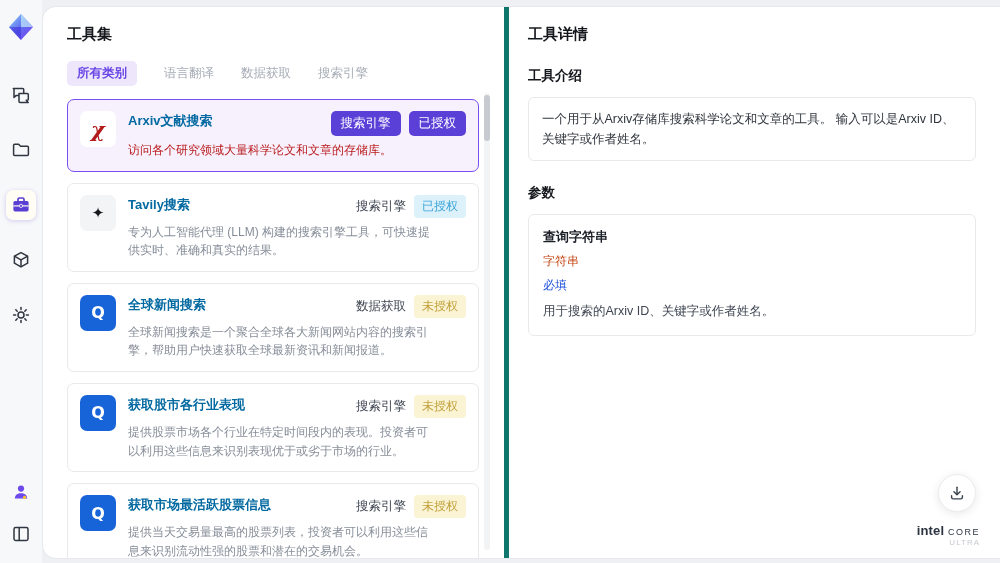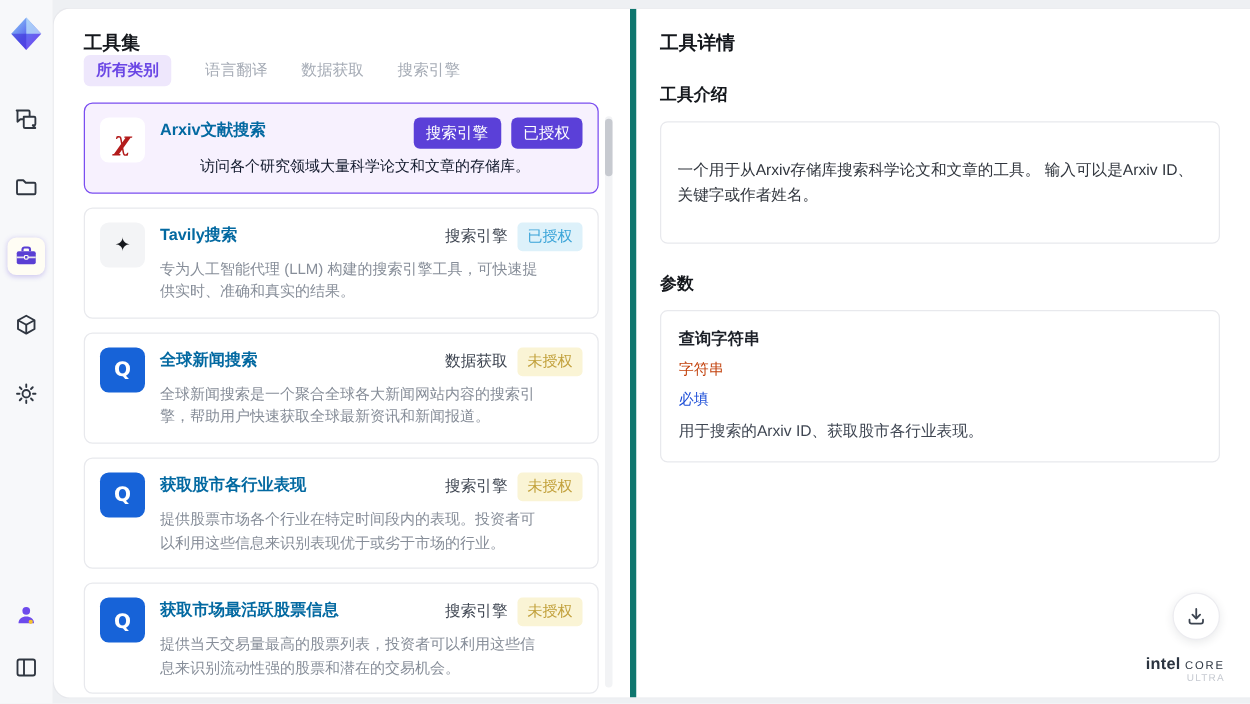--- a/index.html
+++ b/index.html
@@ -19,21 +19,21 @@
   .rail-btn.active { background:#fffdf4; box-shadow:0 1px 4px rgba(90,63,212,.25); }
   .rail-spacer { flex:1; }
   .rail-bottom { display:flex; flex-direction:column; gap:12px; align-items:center; margin-bottom:14px; }
   
   .main { position:absolute; left:42px; top:6px; right:0; bottom:4px; background:#fff;
     border:1px solid #e7e8ec; border-right:none; border-radius:14px 0 0 14px; overflow:hidden; }
   
   .left-pane { position:absolute; left:0; top:0; width:461px; height:100%;
     padding:18px 0 0 24px; overflow:hidden; }
   .pane-title { font-size:15px; font-weight:700; color:#14171c; }
-  .tabs { display:flex; gap:27px; align-items:center; font-size:12.5px; }
+  .tabs { margin-top:17px; display:flex; gap:27px; align-items:center; font-size:12.5px; }
   .tab { color:#a6acb6; cursor:pointer; white-space:nowrap; }
   .tab.active { background:#eee7fc; color:#6a46e5; padding:4px 10px; border-radius:5px; font-weight:700; }
   .cards { margin-top:13px; width:412px; display:flex; flex-direction:column; gap:11px; }
   .card { border:1px solid #e8e9ed; border-radius:7px; padding:11px 12px; display:flex; gap:12px;
     background:#fff; cursor:pointer; }
   .card.selected { border:1.5px solid #7a4df0; background:#f7f1fe; }
   .card-icon { width:36px; height:36px; border-radius:7px; flex:none;
     display:flex; align-items:center; justify-content:center; }
   .icon-arxiv { background:#ffffff; font-family:"DejaVu Serif","Liberation Serif",serif;
     font-style:italic; font-size:21px; color:#b31b1b; font-weight:700; }
@@ -44,32 +44,32 @@
   .row1 { display:flex; justify-content:space-between; align-items:flex-start; }
   .card-title { font-size:13px; font-weight:700; color:#0369a1; padding-top:1px; }
   .badges { display:flex; gap:8px; align-items:center; flex:none; }
   .cat-text { font-size:12.5px; color:#3f4652; }
   .pill { font-size:12px; padding:3px 8px; border-radius:4px; white-space:nowrap; }
   .pill.blue { background:#ddf1fa; color:#3ba4d8; }
   .pill.yellow { background:#faf4d5; color:#c2a13c; }
   .btn-solid { background:#5b40d8; color:#fff; font-size:12.5px; padding:4px 10px;
     border-radius:5px; white-space:nowrap; cursor:pointer; }
   .card-desc { margin-top:5px; font-size:12px; color:#878e99; line-height:1.55; padding-right:34px; }
-  .card.selected .card-desc { color:#0f172a; padding-right:0;margin-left:32px; }
+  .card.selected .card-desc { color:#b91c1c; padding-right:0; }
   
   .scroll-track { position:absolute; left:441px; top:86px; bottom:8px; width:6px;
     background:#f2f3f5; border-radius:3px; }
   .scroll-thumb { position:absolute; top:2px; left:0; width:6px; height:46px;
     background:#c7cad0; border-radius:3px; cursor:pointer; }
   
   .right-pane { position:absolute; left:461px; top:0; right:0; height:100%;
     border-left:5px solid #0f766e; padding:18px 24px 0 19px; }
   .section-h { font-size:13.5px; font-weight:700; color:#14171c; margin-top:23px; }
   .info-box { margin-top:12px; border:1px solid #e8e9ed; border-radius:6px;
-    padding:28px 13px; font-size:12.5px; color:#30353d; line-height:1.6; background:#fff; }
+    padding:11px 13px; font-size:12.5px; color:#30353d; line-height:1.6; background:#fff; }
   .param-box { margin-top:12px; border:1px solid #e8e9ed; border-radius:6px;
     padding:13px 14px 15px; background:#fff; }
   .param-line { display:flex; align-items:baseline; gap:7px;flex-direction:column; }
   .param-name { font-size:13px; font-weight:700; color:#1b1f27; }
   .param-type { font-size:12px; color:#c2410c; }
   .param-req { font-size:12px; color:#1d4ed8;text-align:center; }
   .param-desc { margin-top:9px; font-size:12.5px; color:#3f4652; }
   
   .dl-btn { position:absolute; right:24px; bottom:46px; width:38px; height:38px; border-radius:50%;
     background:#fff; border:1px solid #ececf0; box-shadow:0 2px 8px rgba(30,35,48,.10);
@@ -259,21 +259,21 @@
     <div class="section-h">工具介绍</div>
     <div class="info-box">一个用于从Arxiv存储库搜索科学论文和文章的工具。 输入可以是Arxiv ID、关键字或作者姓名。</div>
 
     <div class="section-h">参数</div>
     <div class="param-box">
       <div class="param-line">
         <span class="param-name">查询字符串</span>
         <span class="param-type">字符串</span>
         <span class="param-req">必填</span>
       </div>
-      <div class="param-desc">用于搜索的Arxiv ID、获取股市各行业表现。</div>
+      <div class="param-desc">用于搜索的Arxiv ID、关键字或作者姓名。</div>
     </div>
   </div>
 
   <div class="dl-btn">
     <svg width="18" height="18" viewBox="0 0 20 20">
       <line x1="10" y1="3.5" x2="10" y2="11.5" stroke="#3c4450" stroke-width="1.6" stroke-linecap="round"></line>
       <polyline points="6.6,8.6 10,12 13.4,8.6" fill="none" stroke="#3c4450" stroke-width="1.6" stroke-linecap="round" stroke-linejoin="round"></polyline>
       <path d="M4 13v1.6A1.9 1.9 0 0 0 5.9 16.5h8.2A1.9 1.9 0 0 0 16 14.6V13" fill="none" stroke="#3c4450" stroke-width="1.6" stroke-linecap="round"></path>
     </svg>
   </div>

